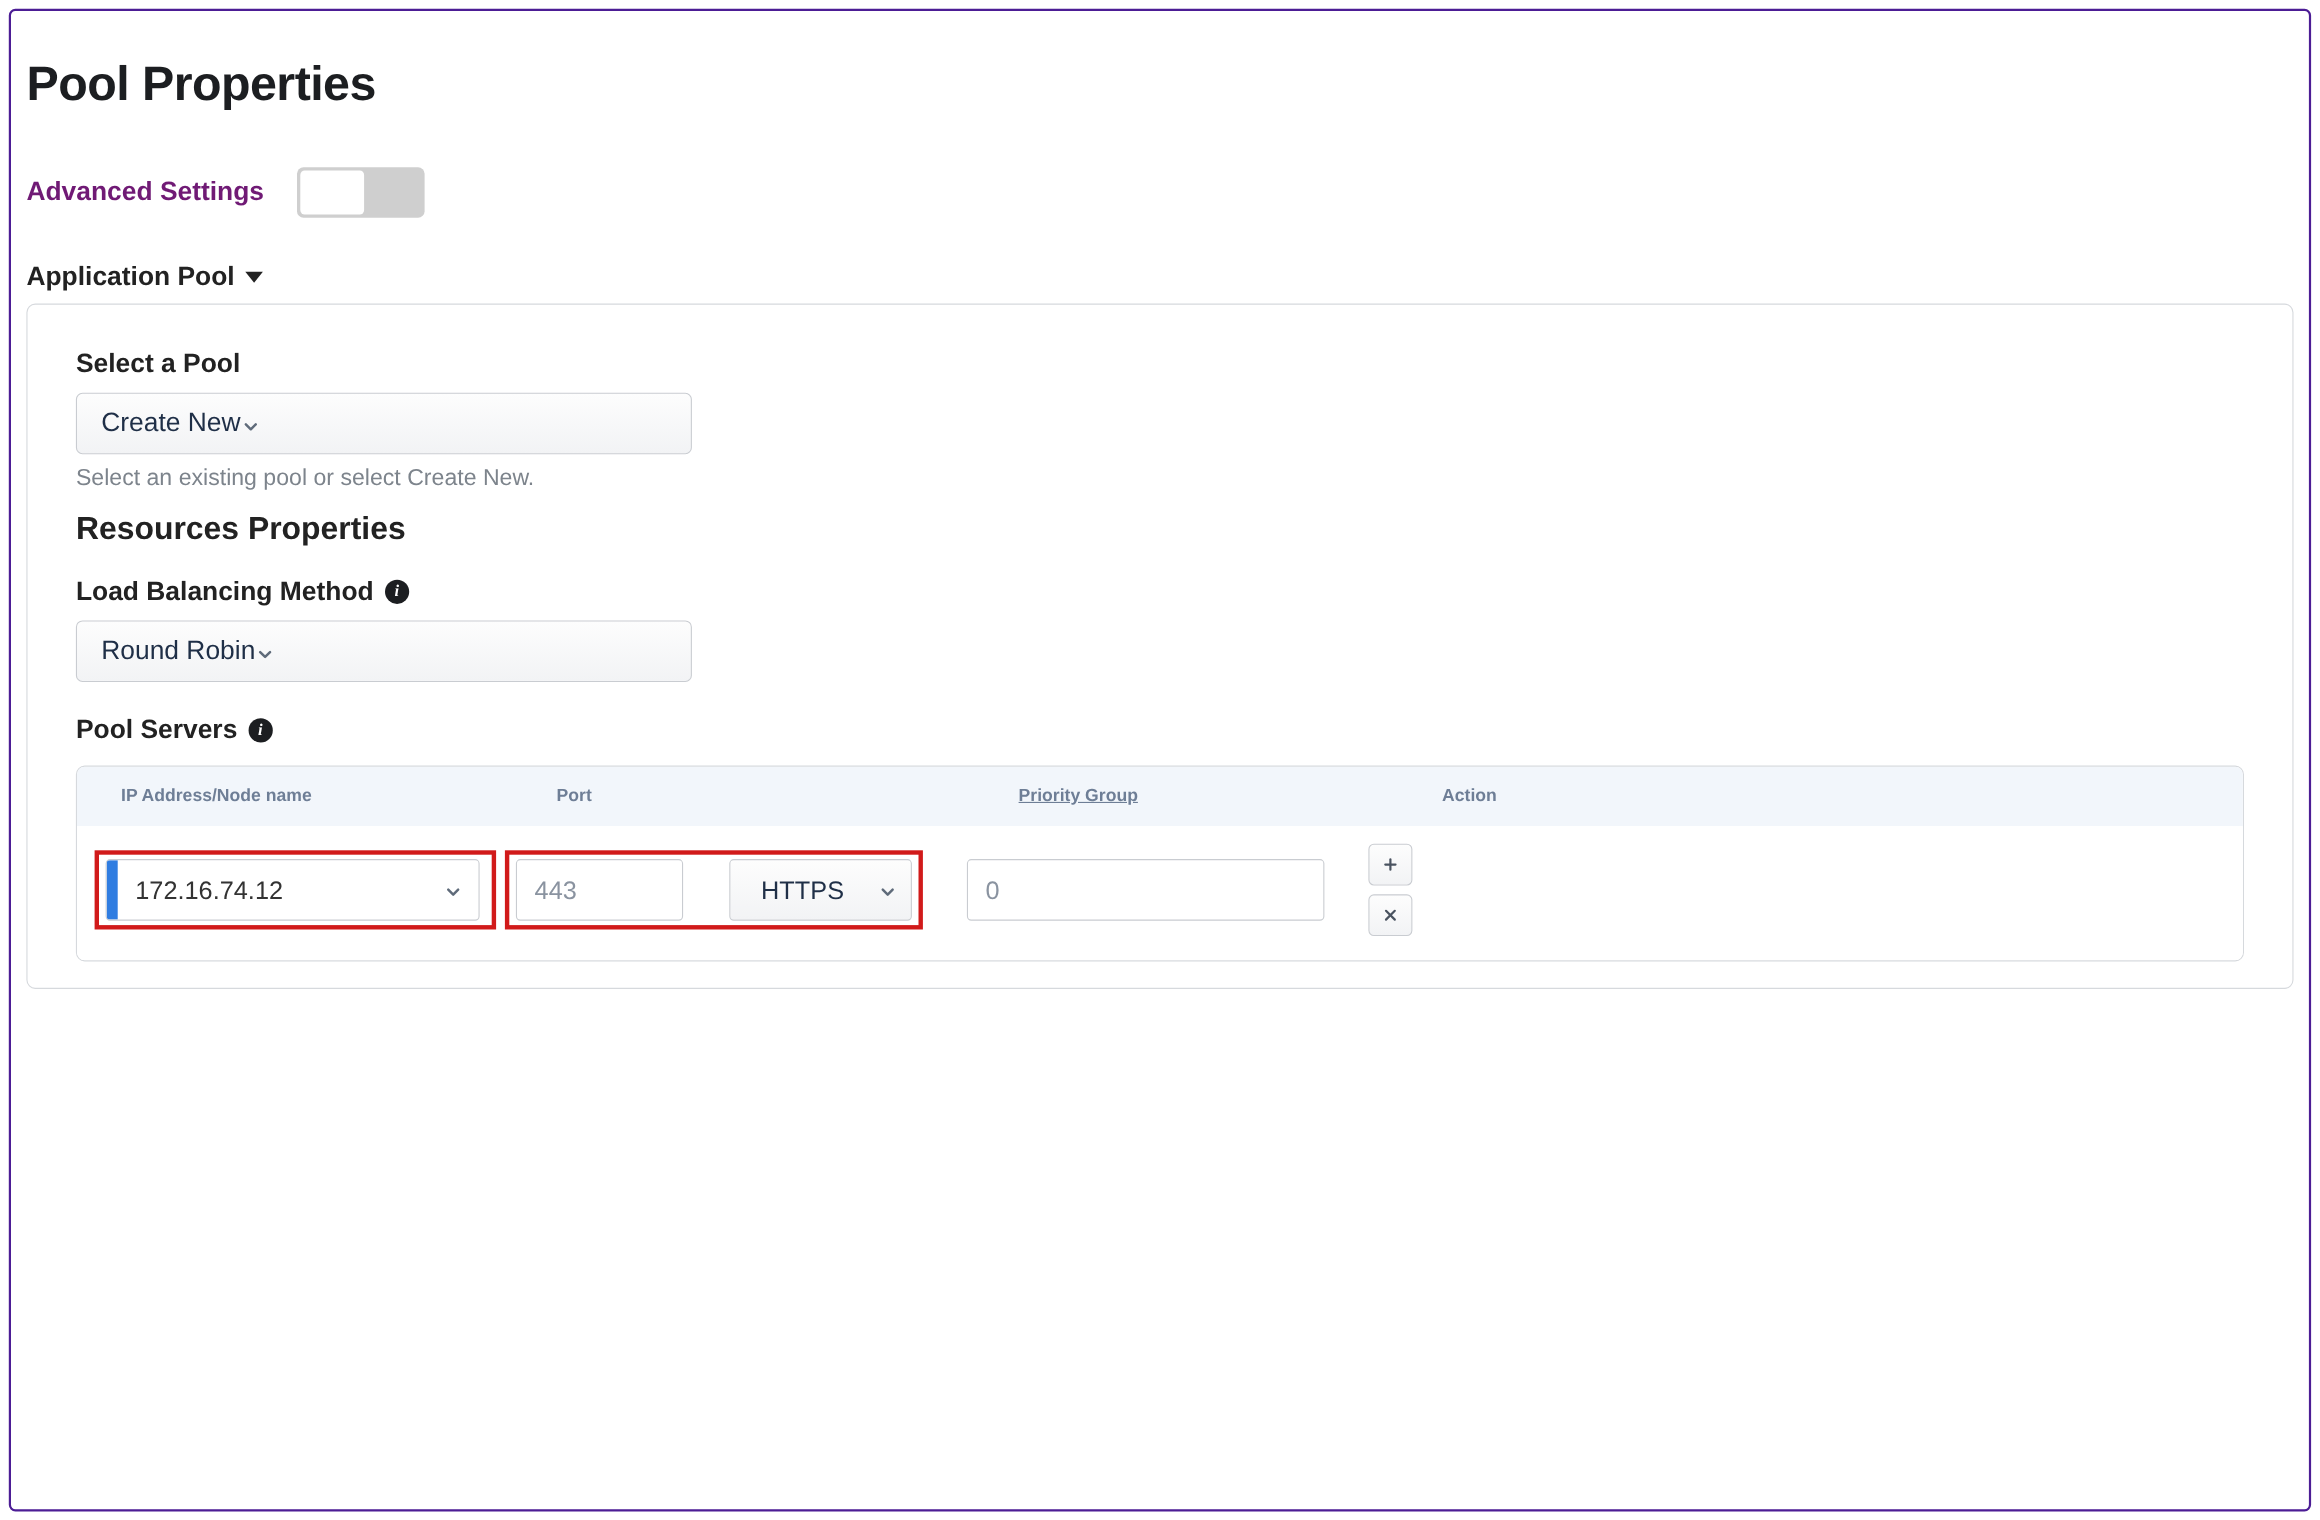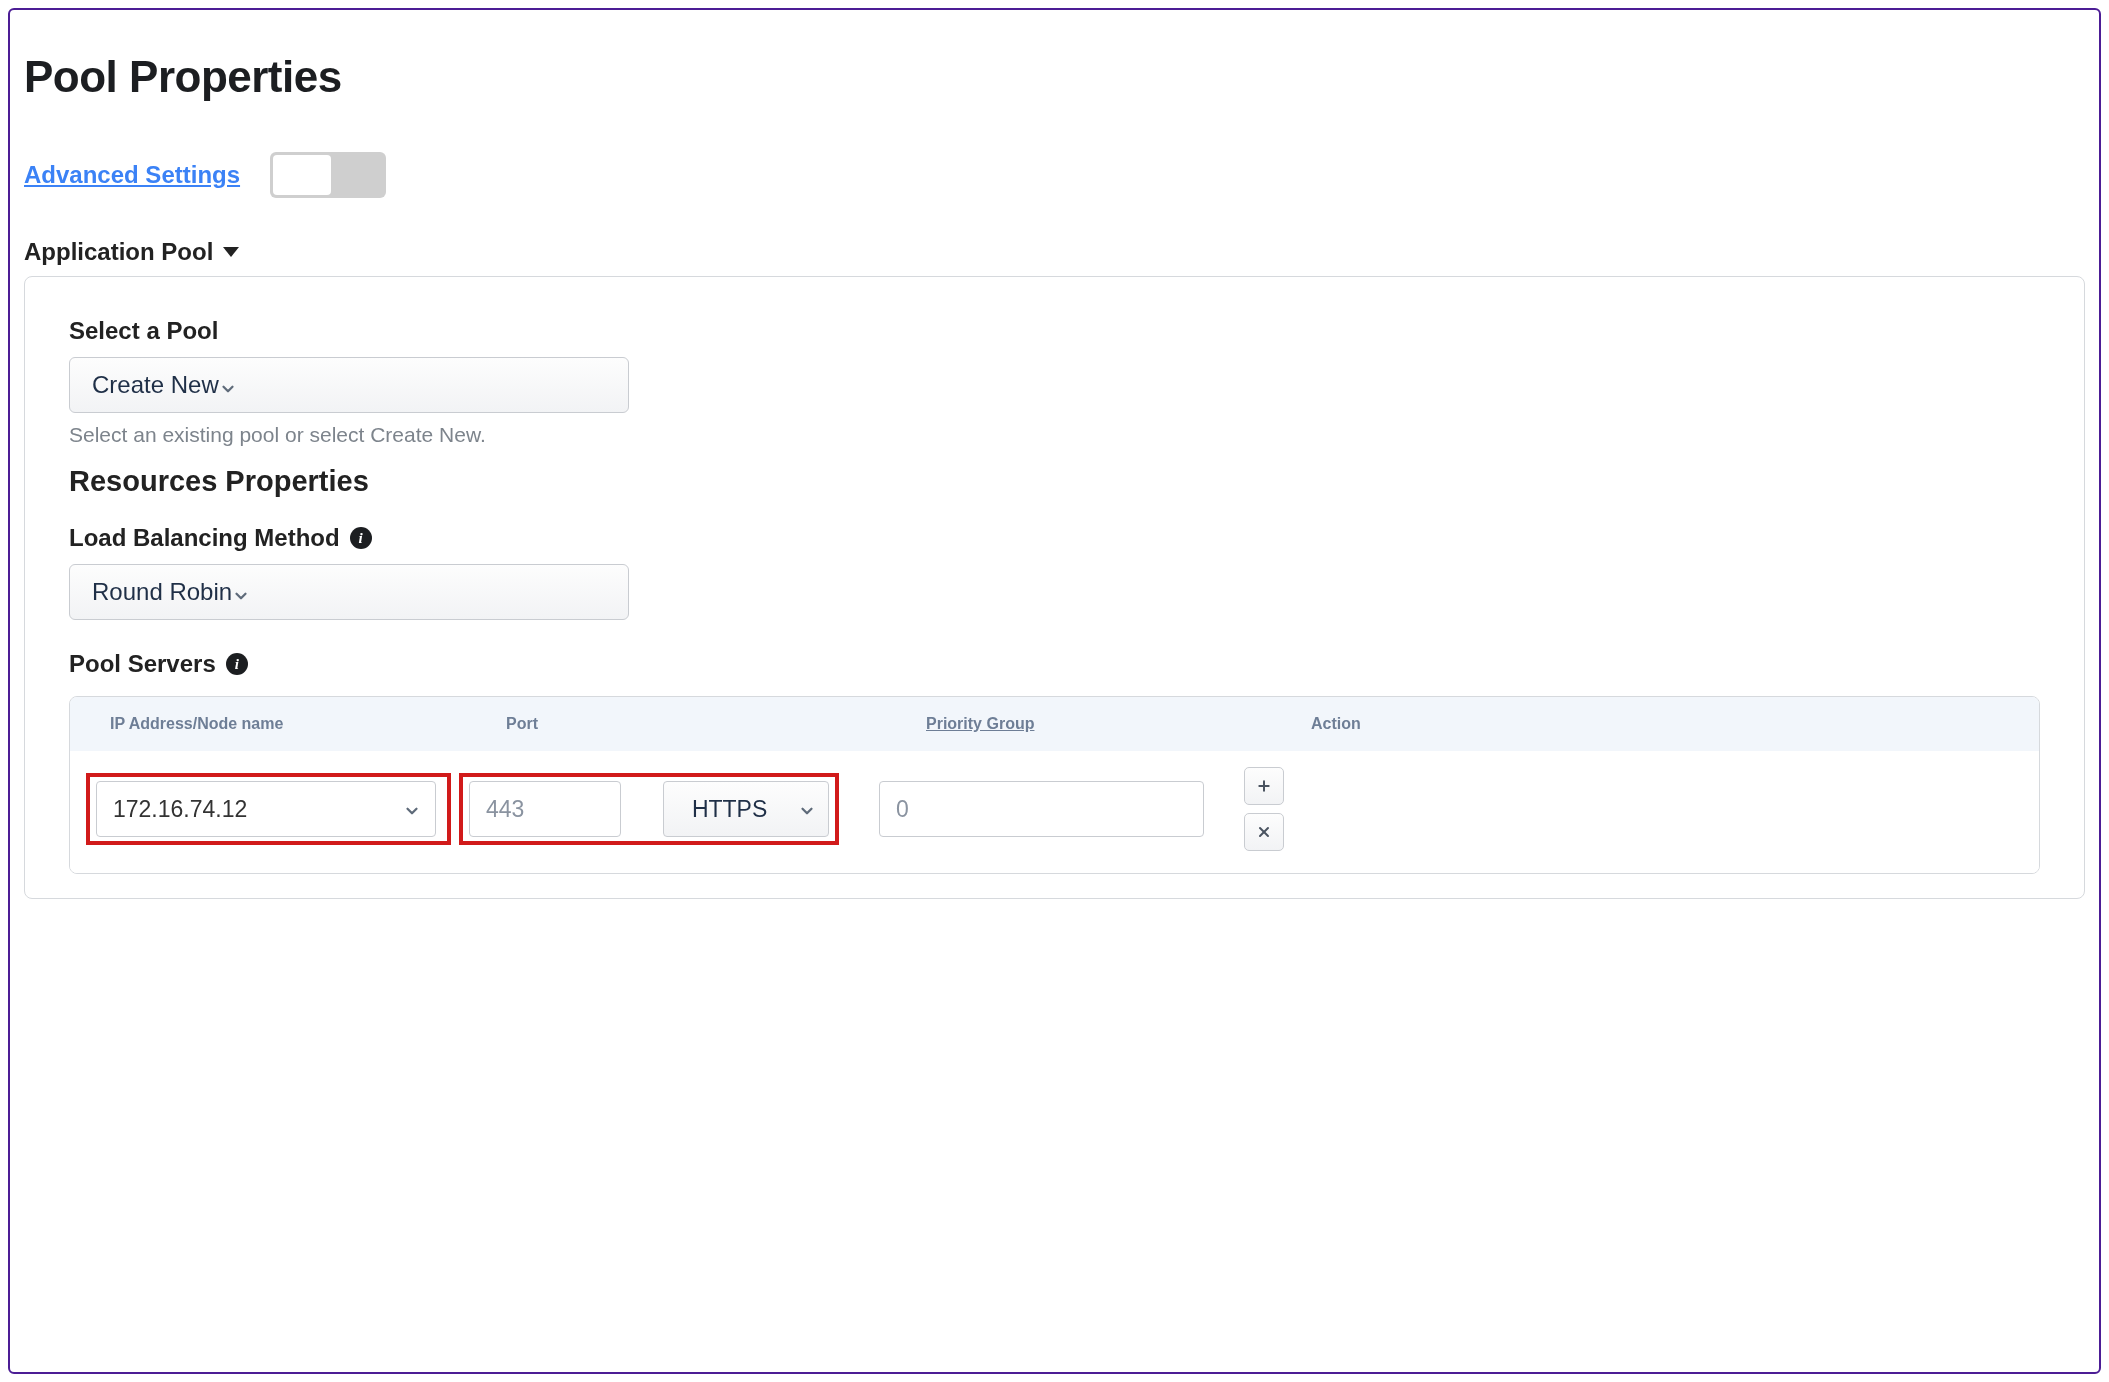--- a/index.html
+++ b/index.html
@@ -28,22 +28,21 @@
   }
   .adv-row {
     display: flex;
     align-items: center;
     gap: 30px;
     margin-bottom: 40px;
   }
   .adv-label {
     font-size: 24px;
     font-weight: 600;
-    color: #3b82f6;
-    text-decoration: underline;
+    color: #701a75;
   }
   .toggle {
     width: 116px;
     height: 46px;
     border-radius: 6px;
     background: #cfcfcf;
     position: relative;
     cursor: pointer;
   }
   .toggle-knob {
@@ -181,21 +180,21 @@
   .stripe-input input {
     border: none;
     outline: none;
     font-size: 23px;
     padding: 0 16px;
     flex: 1;
     color: #333;
     background: transparent;
   }
   .stripe-input input::placeholder { color: #8a93a0; }
-  .stripe-input.with-chev { position: relative; flex-direction: column; }
+  .stripe-input.with-chev { position: relative; }
   .stripe-input .chev-right {
     position: absolute;
     right: 14px;
     top: 50%;
     transform: translateY(-50%);
   }
   .stripe-select {
     display: flex;
     align-items: center;
     height: 56px;

